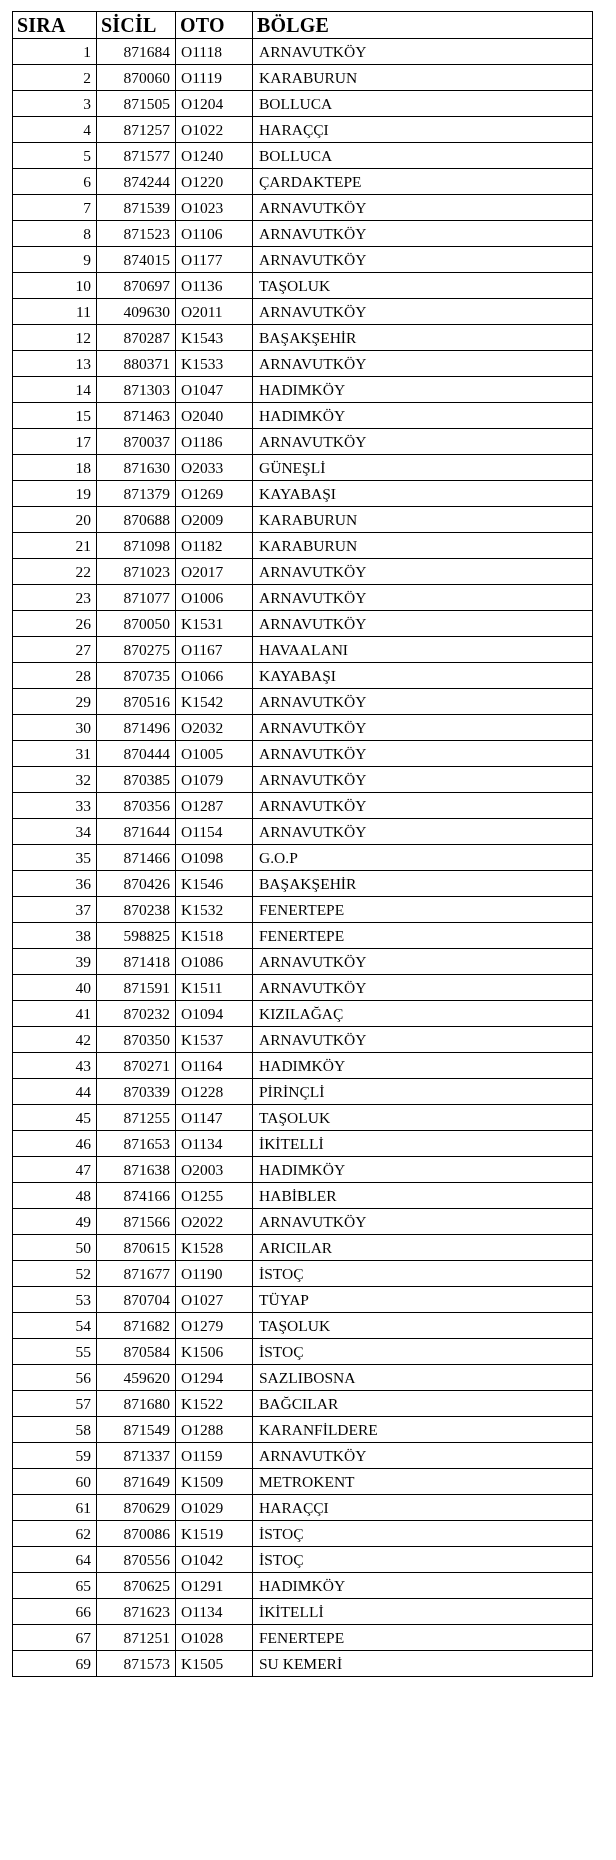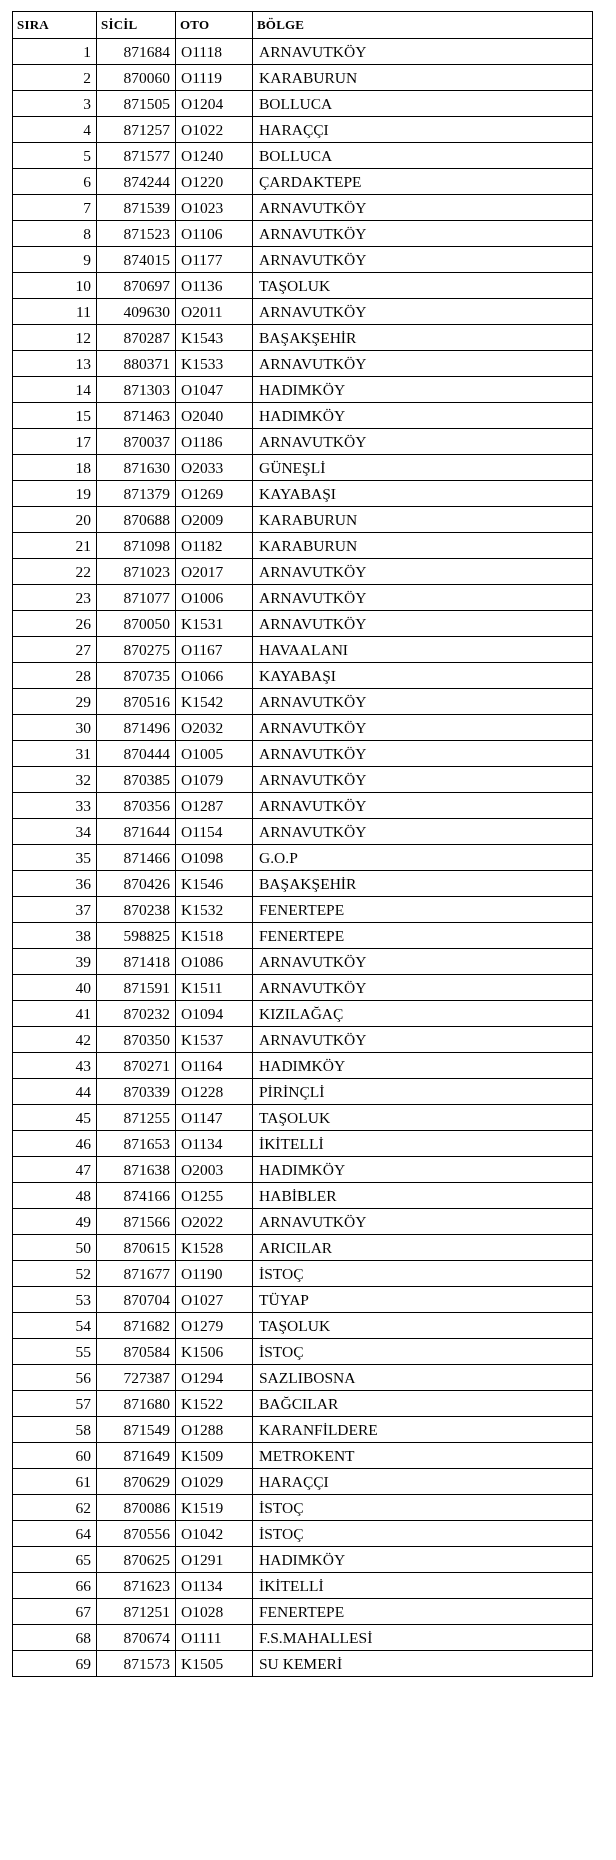--- a/index.html
+++ b/index.html
@@ -45,21 +45,21 @@
     overflow: hidden;
     vertical-align: middle;
     background: #ffffff;
   }
   table.data-table thead th {
     font-weight: bold;
     text-align: left;
     letter-spacing: 0.2px;
     height: 26px;
     line-height: 26px;
-    font-size: 13px;
+    font-size: 20px;
   }
   table.data-table tbody td.c-sira  { text-align: right; padding-right: 5px; }
   table.data-table tbody td.c-sicil { text-align: right; padding-right: 5px; }
   table.data-table tbody td.c-oto   { text-align: left;  padding-left: 5px; }
   table.data-table tbody td.c-bolge { text-align: left;  padding-left: 6px; }
 </style>
 </head>
 <body>
 
 <div id="page">
@@ -380,37 +380,43 @@
           <td class="c-bolge">TAŞOLUK</td>
         </tr>
         <tr>
           <td class="c-sira">55</td>
           <td class="c-sicil">870584</td>
           <td class="c-oto">K1506</td>
           <td class="c-bolge">İSTOÇ</td>
         </tr>
         <tr>
           <td class="c-sira">56</td>
-          <td class="c-sicil">727387</td>
+          <td class="c-sicil">459620</td>
           <td class="c-oto">O1294</td>
           <td class="c-bolge">SAZLIBOSNA</td>
         </tr>
         <tr>
           <td class="c-sira">57</td>
           <td class="c-sicil">871680</td>
           <td class="c-oto">K1522</td>
           <td class="c-bolge">BAĞCILAR</td>
         </tr>
         <tr>
           <td class="c-sira">58</td>
           <td class="c-sicil">871549</td>
           <td class="c-oto">O1288</td>
           <td class="c-bolge">KARANFİLDERE</td>
         </tr>
         <tr>
+          <td class="c-sira">59</td>
+          <td class="c-sicil">871337</td>
+          <td class="c-oto">O1159</td>
+          <td class="c-bolge">ARNAVUTKÖY</td>
+        </tr>
+        <tr>
           <td class="c-sira">60</td>
           <td class="c-sicil">871649</td>
           <td class="c-oto">K1509</td>
           <td class="c-bolge">METROKENT</td>
         </tr>
         <tr>
           <td class="c-sira">61</td>
           <td class="c-sicil">870629</td>
           <td class="c-oto">O1029</td>
           <td class="c-bolge">HARAÇÇI</td>
@@ -437,26 +443,20 @@
           <td class="c-sira">66</td>
           <td class="c-sicil">871623</td>
           <td class="c-oto">O1134</td>
           <td class="c-bolge">İKİTELLİ</td>
         </tr>
         <tr>
           <td class="c-sira">67</td>
           <td class="c-sicil">871251</td>
           <td class="c-oto">O1028</td>
           <td class="c-bolge">FENERTEPE</td>
-        </tr>
-        <tr>
-          <td class="c-sira">68</td>
-          <td class="c-sicil">870674</td>
-          <td class="c-oto">O1111</td>
-          <td class="c-bolge">F.S.MAHALLESİ</td>
         </tr>
         <tr>
           <td class="c-sira">69</td>
           <td class="c-sicil">871573</td>
           <td class="c-oto">K1505</td>
           <td class="c-bolge">SU KEMERİ</td>
         </tr>
       </tbody>
   </table>
 </div>

